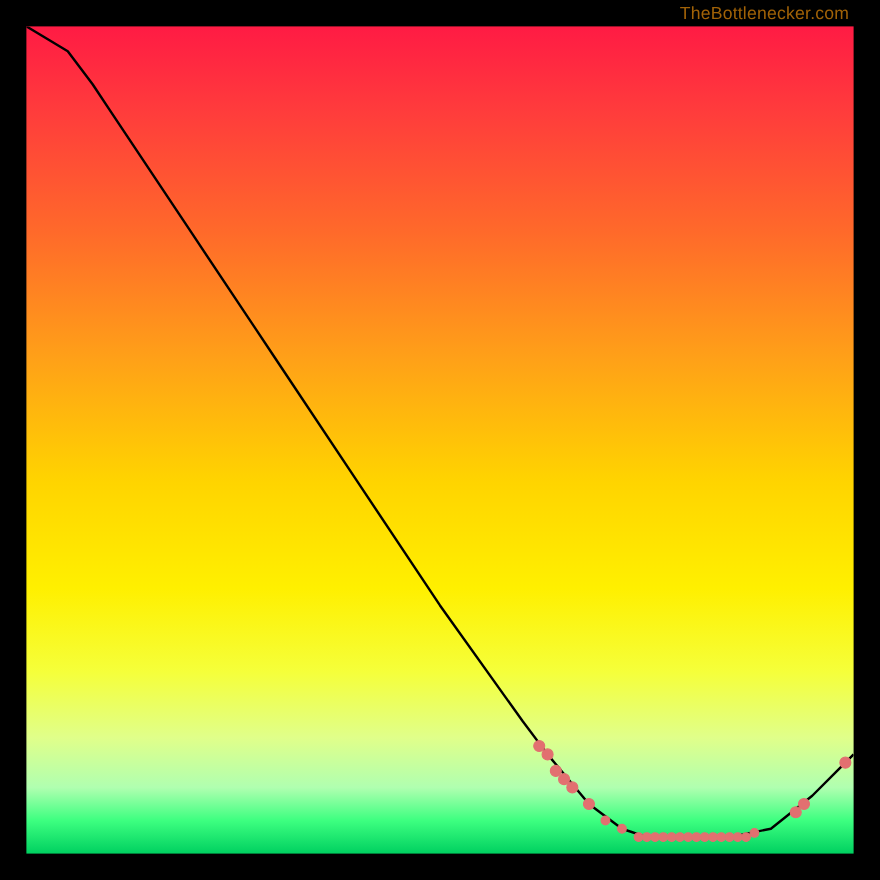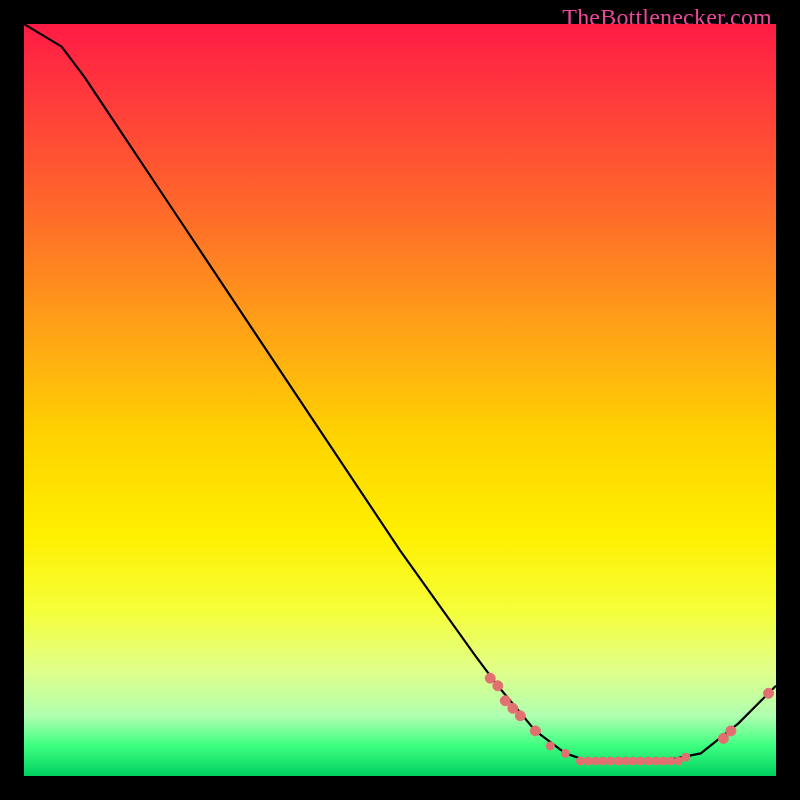--- a/index.html
+++ b/index.html
@@ -29,24 +29,23 @@
       #e0ff8a 86%,
       #b0ffb0 92%,
       #3dff80 96%,
       #00d060 100%
     );
   }
   .attribution {
     position: absolute;
     top: 4px;
     right: 28px;
-    color: #ec4899;
-    font-size: 24px;
+    color: #a16207;
+    font-size: 16px;
     letter-spacing: 0.2px;
-    font-family: Liberation Serif, serif;
   }
   svg.plot {
     position: absolute;
     left: 0;
     top: 0;
     width: 752px;
     height: 752px;
   }
   .curve {
     fill: none;

